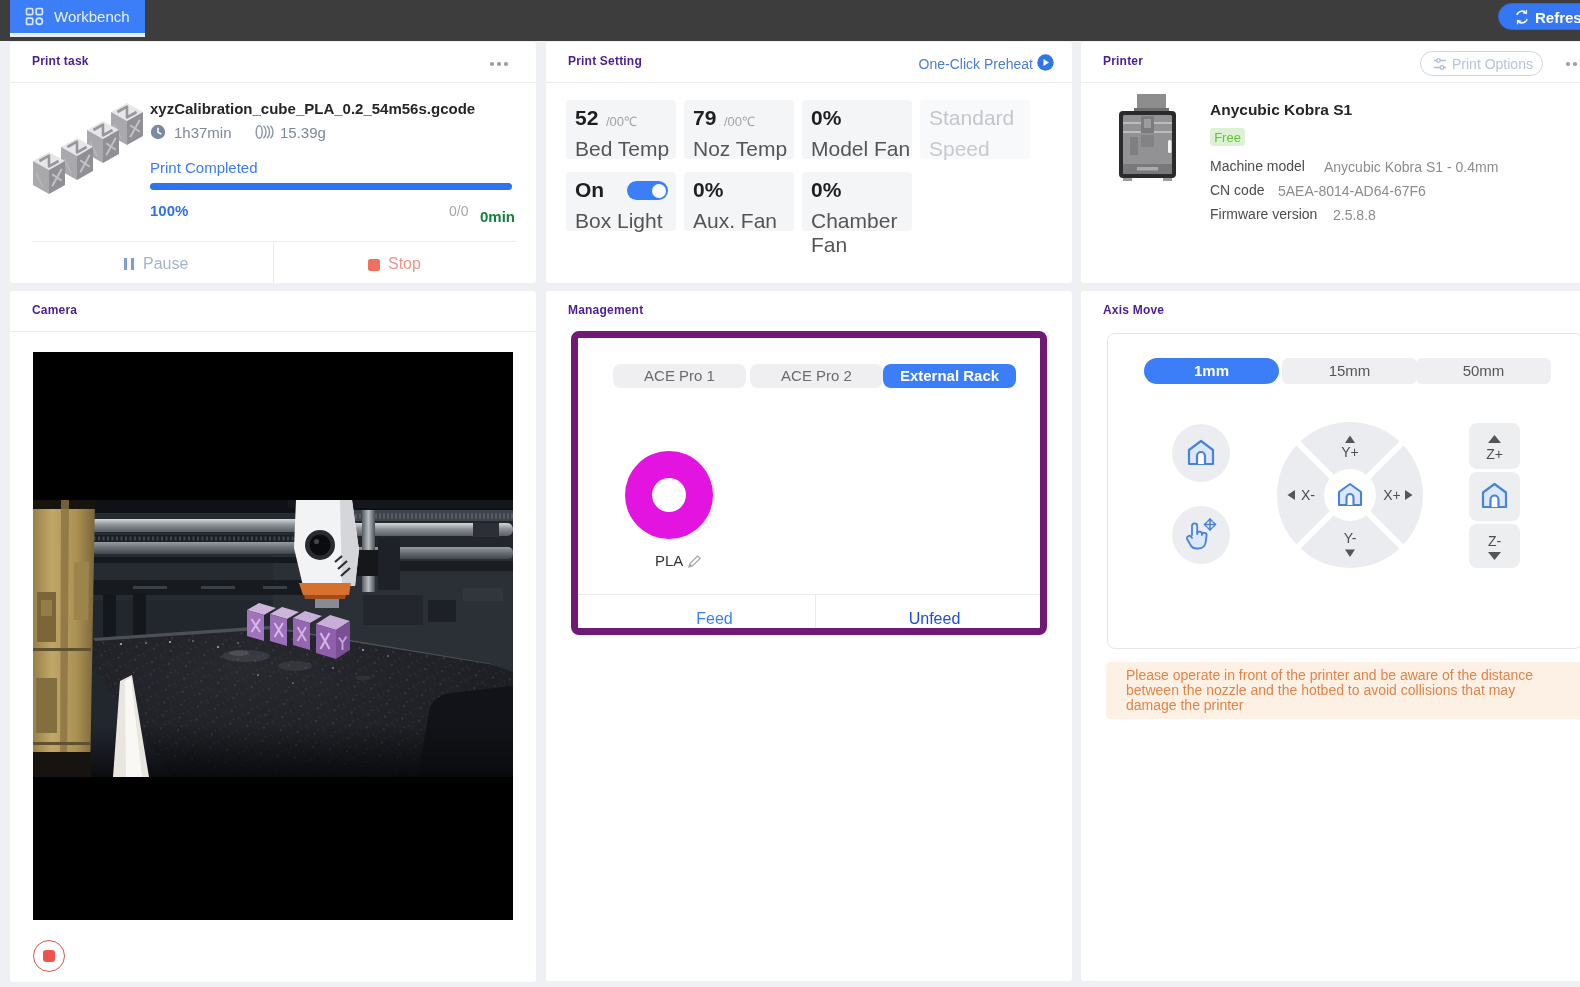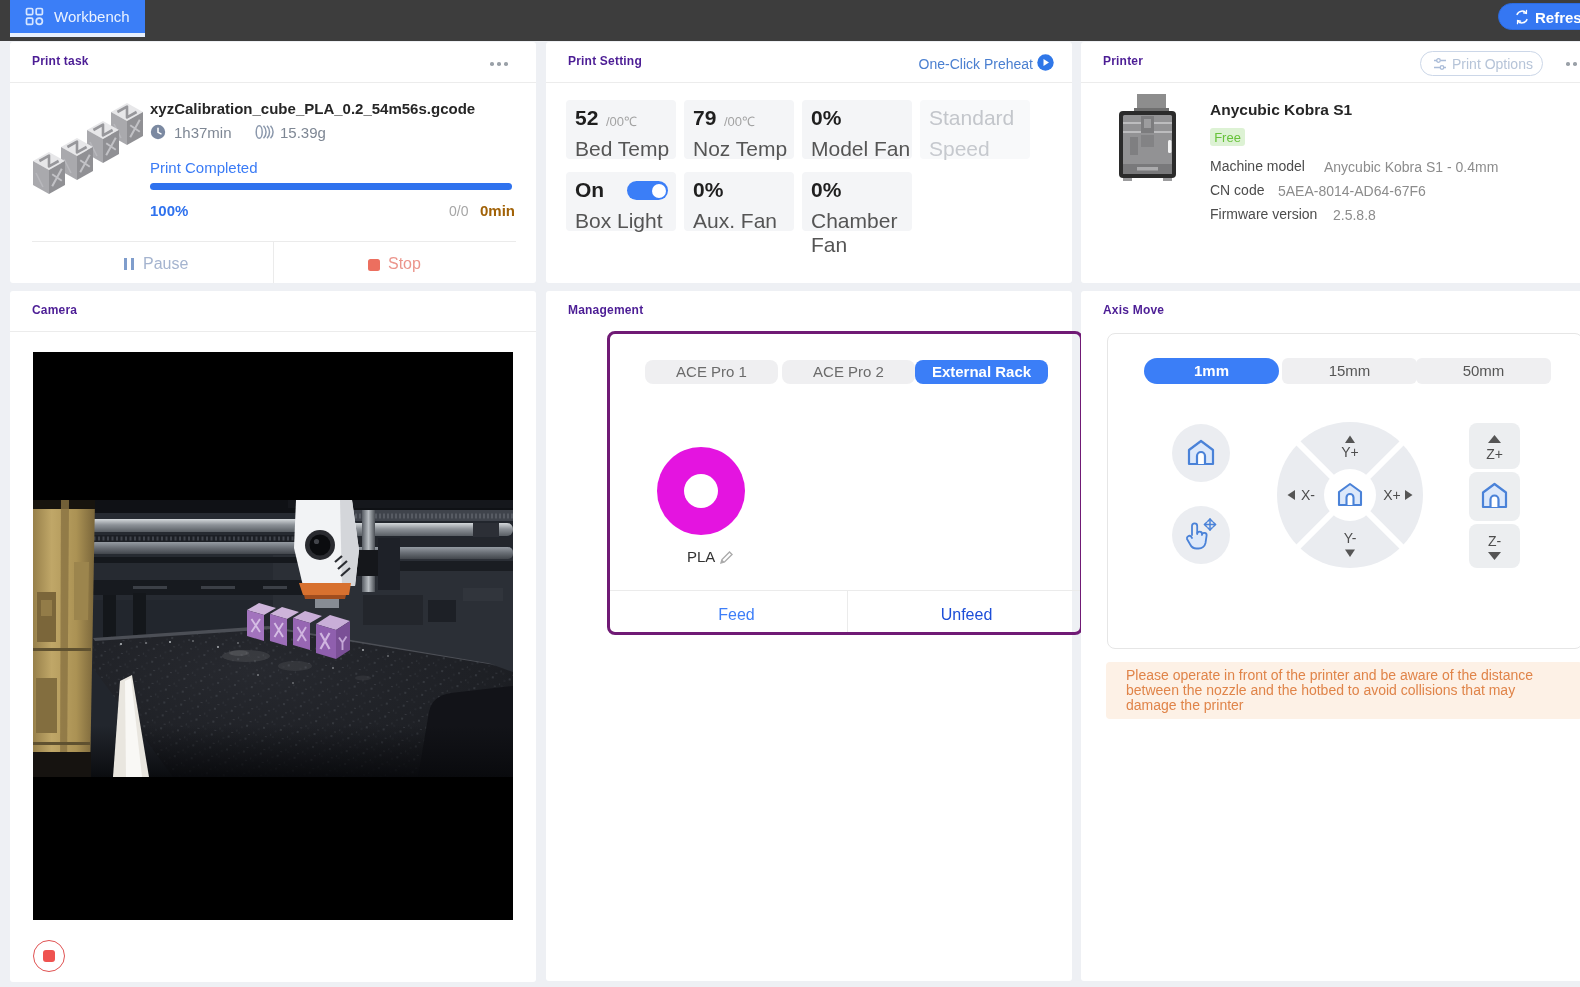--- a/index.html
+++ b/index.html
@@ -90,21 +90,21 @@
     <path d="M12 1.7 a 9 9 0 0 1 0 12.6"></path>
     <path d="M15.5 1.7 a 9 9 0 0 1 0 12.6"></path>
    </g>
   </svg>
   <span class="abs" style="left:130px; top:1px; font-size:15px; color:#7e8794;">15.39g</span>
  </div>
  <div class="abs" style="left:140px; top:117px; font-size:15px; color:#3a7bf6;">Print Completed</div>
  <div class="abs" style="left:140px; top:141px; width:362px; height:7px; border-radius:4px; background:#2f72ee;"></div>
  <div class="abs" style="left:140px; top:160px; font-size:15px; font-weight:700; color:#2f72ee;">100%</div>
  <div class="abs" style="left:439px; top:161px; font-size:14px; color:#a6a6a6;">0/0</div>
- <div class="abs" style="left:470px; top:160px; font-size:15px; font-weight:700; color:#a16207;">0min</div>
+ <div class="abs" style="left:470px; top:166px; font-size:15px; font-weight:700; color:#15803d;">0min</div>
  <div class="abs" style="left:22px; right:20px; top:199px; border-top:1px solid #ebebeb;"></div>
  <div class="abs" style="left:263px; top:199px; bottom:0; border-left:1px solid #ebebeb;"></div>
  <div class="abs" style="left:114px; top:216px; width:10px; height:12px; border-left:3.5px solid #7f9dcc; border-right:3.5px solid #7f9dcc;"></div>
  <div class="abs" style="left:133px; top:213px; font-size:16px; color:#a5b4cf;">Pause</div>
  <div class="abs" style="left:358px; top:217px; width:12px; height:12px; border-radius:2.5px; background:#ec6f5f;"></div>
  <div class="abs" style="left:378px; top:213px; font-size:16px; color:#eb958c;">Stop</div>
 </div>
 
 <div class="card" id="printsetting" style="left:546px; top:42px; width:526px; height:241px;">
  <div class="hdr">
@@ -366,36 +366,36 @@
  </div>
  <div class="abs" style="left:23px; top:649px; width:32px; height:32px; border:1.5px solid #e05252; border-radius:50%;">
   <div class="abs" style="left:8.5px; top:8.5px; width:12px; height:12px; border-radius:3px; background:#ef5350;"></div>
  </div>
 </div>
 
 <div class="card" id="management" style="left:546px; top:291px; width:526px; height:690px;">
  <div class="hdr nob">
       <span class="t">Management</span>
     </div>
- <div class="abs" style="left:25px; top:40px; width:476px; height:304px; border:3px solid #701a75; border-radius:8px;margin-left:36px;">
+ <div class="abs" style="left:25px; top:40px; width:476px; height:304px; border:7px solid #701a75; border-radius:8px;">
   <div class="abs seg" style="left:35px;  background:#efeff1; color:#6b6b6b;">ACE Pro 1</div>
   <div class="abs seg" style="left:172px; background:#efeff1; color:#6b6b6b;">ACE Pro 2</div>
   <div class="abs seg" style="left:305px; background:#3b7ef7; color:#fff; font-weight:700;">External Rack</div>
   <svg class="abs" style="left:47px; top:113px;" width="88" height="88" viewBox="0 0 88 88">
    <circle cx="44" cy="44" r="44" fill="#e414e0"></circle>
    <circle cx="44" cy="44" r="17" fill="#fff"></circle>
   </svg>
   <div class="abs" style="left:77px; top:214px; font-size:15px; color:#333;">PLA</div>
   <svg class="abs" style="left:109px; top:216px;" width="15" height="15" viewBox="0 0 15 15">
    <path d="M2 13 L3 9.5 L10.5 2 L13 4.5 L5.5 12 Z" fill="none" stroke="#ababab" stroke-width="1.4"></path>
    <path d="M2 13 L5.5 12 L3 9.5 Z" fill="#ababab"></path>
   </svg>
   <div class="abs" style="left:0; right:0; top:256px; border-top:1px solid #ebebeb;"></div>
   <div class="abs" style="left:237px; top:256px; bottom:0; border-left:1px solid #ebebeb;"></div>
-  <div class="abs" style="left:8px; width:237px; top:272px; text-align:center; font-size:16px; color:#3d7ef8;">Feed</div>
+  <div class="abs" style="left:18px; width:237px; top:272px; text-align:center; font-size:16px; color:#3d7ef8;">Feed</div>
   <div class="abs" style="left:238px; width:237px; top:272px; text-align:center; font-size:16px; color:#1d4ed8;">Unfeed</div>
  </div>
 </div>
 <style>
 .seg { top:26px; width:133px; height:24px; border-radius:8px; text-align:center; font-size:15px; line-height:24px; }
 </style>
 
 <div class="card" id="axismove" style="left:1081px; top:291px; width:526px; height:690px;">
  <div class="hdr nob">
       <span class="t">Axis Move</span>

